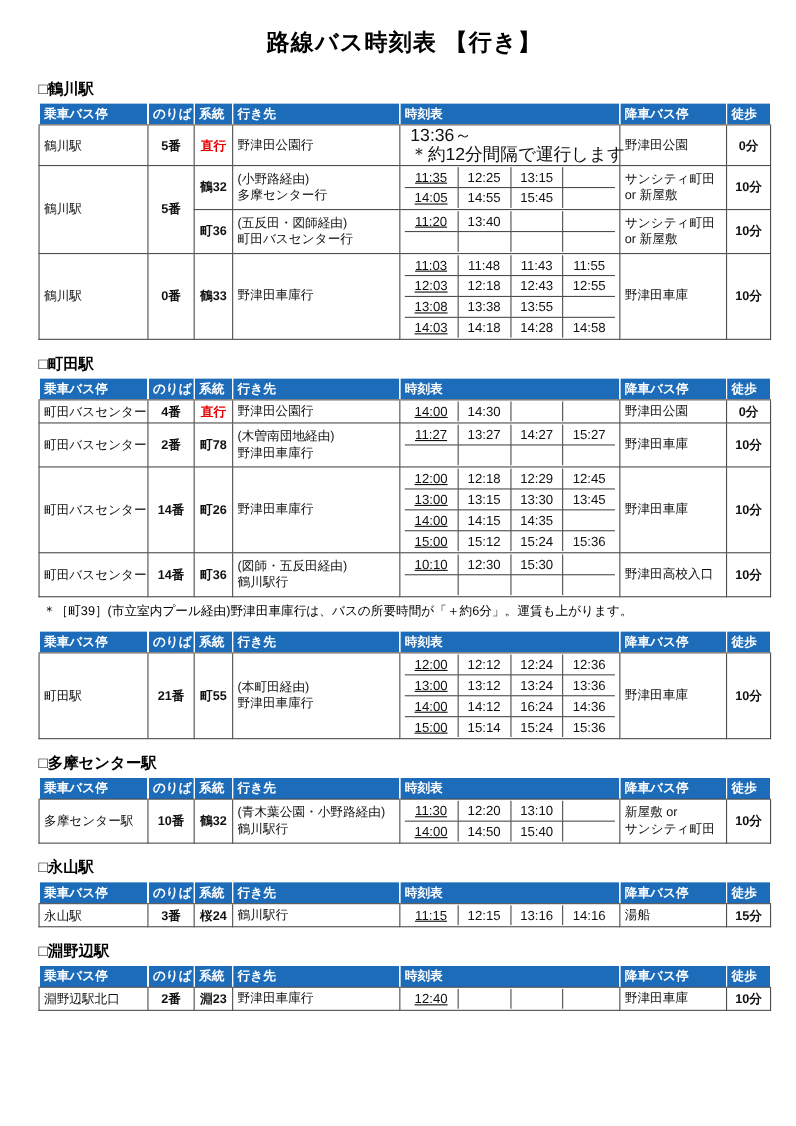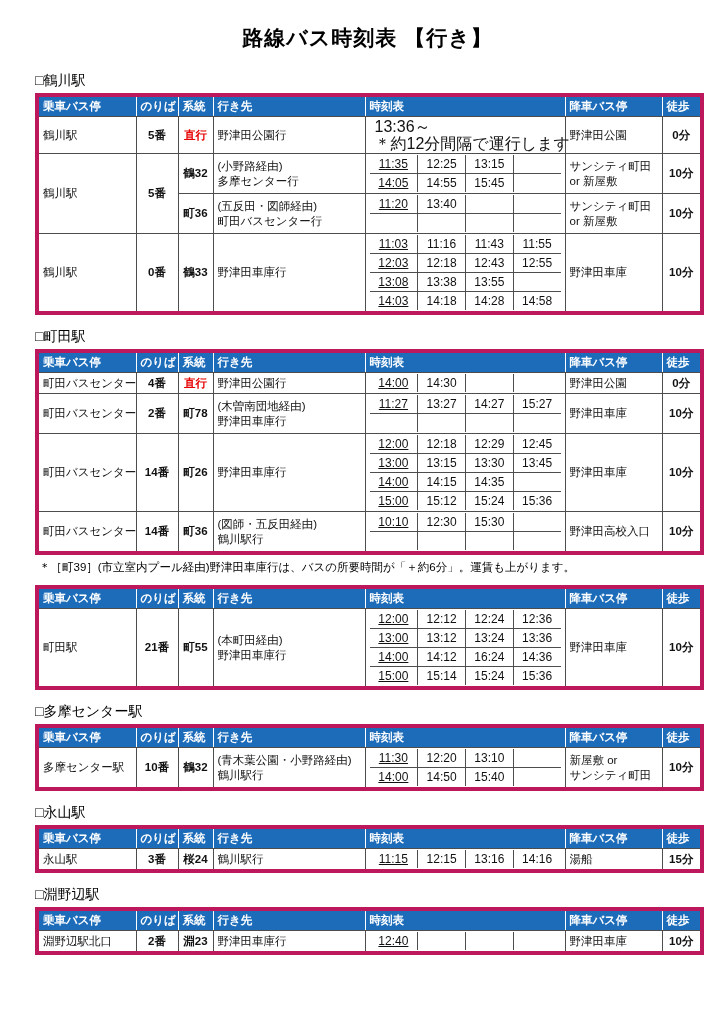--- a/index.html
+++ b/index.html
@@ -16,30 +16,30 @@
   .title{
     text-align:center;
     font-size:21px;
     font-weight:bold;
     letter-spacing:1px;
     margin:8px 0 20px;
     color:#000;
   }
   .section-heading{
     font-size:14px;
-    font-weight:normal;
+    font-weight:bold;
     margin:13px 0 3px;
     color:#000;
   }
   table.bus{
     border-collapse:collapse;
     width:665px;
     table-layout:fixed;
     background:#fff;
-    border:4px solid #be185d;
+    border:1px solid #be185d;
     margin-bottom:4px;
   }
   table.bus th{
     background:var(--hdr,#1c6cba);
     color:var(--hdrtx,#ffffff);
     font-size:11.5px;
     font-weight:bold;
     text-align:left;
     padding:2px 4px;
     height:14px;
@@ -185,21 +185,21 @@
             <tr>
               <td class="board" rowspan="1">鶴川駅</td>
               <td class="c platform" rowspan="1">0番</td>
               <td class="c route">鶴33</td>
               <td class="dest">
                 <div class="line">野津田車庫行</div>
               </td>
               <td class="times">
                 <div class="tgrid">
                   <div class="tc r0 c0">11:03</div>
-                  <div class="tc r0">11:16</div>
+                  <div class="tc r0">11:48</div>
                   <div class="tc r0">11:43</div>
                   <div class="tc r0">11:55</div>
                   <div class="tc c0">12:03</div>
                   <div class="tc">12:18</div>
                   <div class="tc">12:43</div>
                   <div class="tc">12:55</div>
                   <div class="tc c0">13:08</div>
                   <div class="tc">13:38</div>
                   <div class="tc">13:55</div>
                   <div class="tc"></div>

